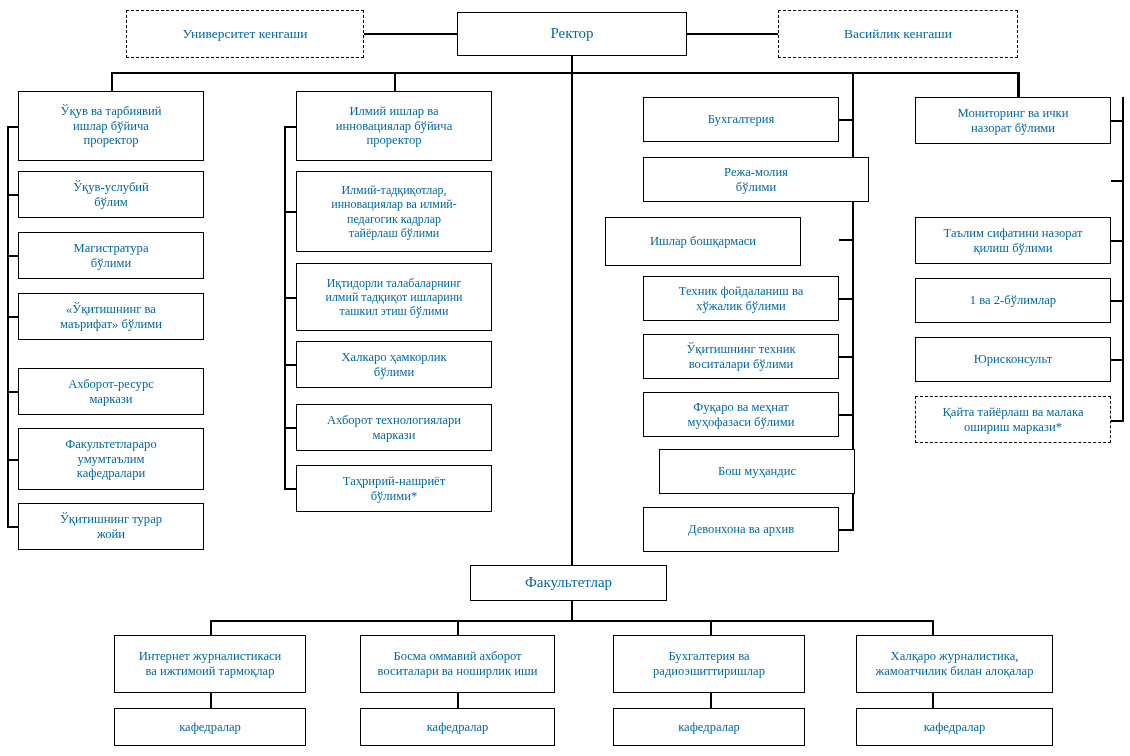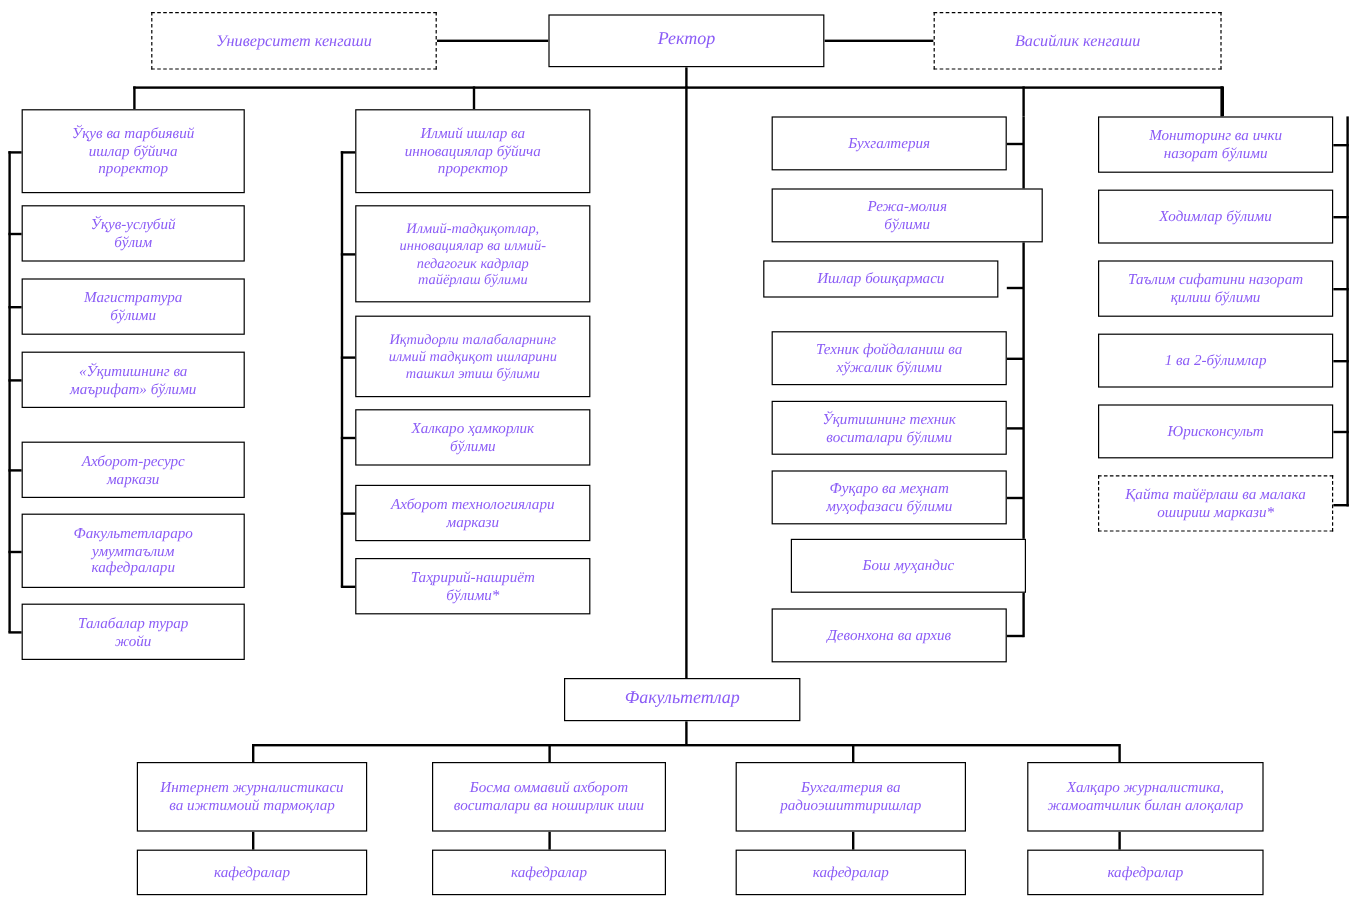--- a/index.html
+++ b/index.html
@@ -18,24 +18,23 @@
   
   .box {
     position: absolute;
     border: 1.6px solid #000000;
     background: #ffffff;
     display: flex;
     align-items: center;
     justify-content: center;
     text-align: center;
     line-height: 1.18;
-    color: #8b5cf6;
+    color: #0369a1;
     padding: 2px 5px;
     z-index: 3;
-    font-style: italic;
   }
   .box .lbl {
     display: block;
     width: 100%;
     white-space: pre-line;
   }
   .box.dashed {
     border: 1.8px dashed #000000;
   }
   .fs14 { font-size: 13.5px; }
@@ -106,21 +105,21 @@
   <div class="box fs13" style="left:18px; top:368px; width:186px; height:47px;">
     <span class="lbl">Ахборот-ресурс
 маркази</span>
   </div>
   <div class="box fs13" style="left:18px; top:428px; width:186px; height:62px;">
     <span class="lbl">Факультетлараро
 умумтаълим
 кафедралари</span>
   </div>
   <div class="box fs13" style="left:18px; top:503px; width:186px; height:47px;">
-    <span class="lbl">Талабалар турар
+    <span class="lbl">Ўқитишнинг турар
 жойи</span>
   </div>
 
   <div class="ln lnv" style="left:7px; top:126px; height:401px;"></div>
   <div class="ln lnh" style="left:7px; top:126px; width:12px;"></div>
   <div class="ln lnh" style="left:7px; top:194px; width:12px;"></div>
   <div class="ln lnh" style="left:7px; top:255px; width:12px;"></div>
   <div class="ln lnh" style="left:7px; top:316px; width:12px;"></div>
   <div class="ln lnh" style="left:7px; top:391px; width:12px;"></div>
   <div class="ln lnh" style="left:7px; top:459px; width:12px;"></div>
@@ -164,21 +163,21 @@
   <div class="ln lnh" style="left:284px; top:427px; width:13px;"></div>
   <div class="ln lnh" style="left:284px; top:488px; width:13px;"></div>
 
   <div class="box fs13" style="left:643px; top:97px; width:196px; height:45px;">
     <span class="lbl">Бухгалтерия</span>
   </div>
   <div class="box fs13" style="left:643px; top:157px; width:226px; height:45px;">
     <span class="lbl">Режа-молия
 бўлими</span>
   </div>
-  <div class="box fs13" style="left:636px; top:217px; width:196px; height:31px;">
+  <div class="box fs13" style="left:605px; top:217px; width:196px; height:49px;">
     <span class="lbl">Ишлар бошқармаси</span>
   </div>
   <div class="box fs13" style="left:643px; top:276px; width:196px; height:45px;">
     <span class="lbl">Техник фойдаланиш ва
 хўжалик бўлими</span>
   </div>
   <div class="box fs13" style="left:643px; top:334px; width:196px; height:45px;justify-content:center;">
     <span class="lbl">Ўқитишнинг техник
 воситалари бўлими</span>
   </div>
@@ -200,23 +199,20 @@
   <div class="ln lnh" style="left:839px; top:298px; width:14px;"></div>
   <div class="ln lnh" style="left:839px; top:356px; width:14px;"></div>
   <div class="ln lnh" style="left:839px; top:414px; width:14px;"></div>
   <div class="ln lnh" style="left:839px; top:471px; width:14px;"></div>
   <div class="ln lnh" style="left:839px; top:529px; width:14px;"></div>
 
   <div class="box fs13" style="left:915px; top:97px; width:196px; height:47px;">
     <span class="lbl">Мониторинг ва ички
 назорат бўлими</span>
   </div>
-  <div class="box fs13" style="left:915px; top:158px; width:196px; height:45px;">
-    <span class="lbl">Ходимлар бўлими</span>
-  </div>
   <div class="box fs13" style="left:915px; top:217px; width:196px; height:47px;">
     <span class="lbl">Таълим сифатини назорат
 қилиш бўлими</span>
   </div>
   <div class="box fs13" style="left:915px; top:278px; width:196px; height:45px;">
     <span class="lbl">1 ва 2-бўлимлар</span>
   </div>
   <div class="box fs13" style="left:915px; top:337px; width:196px; height:45px;">
     <span class="lbl">Юрисконсульт</span>
   </div>

